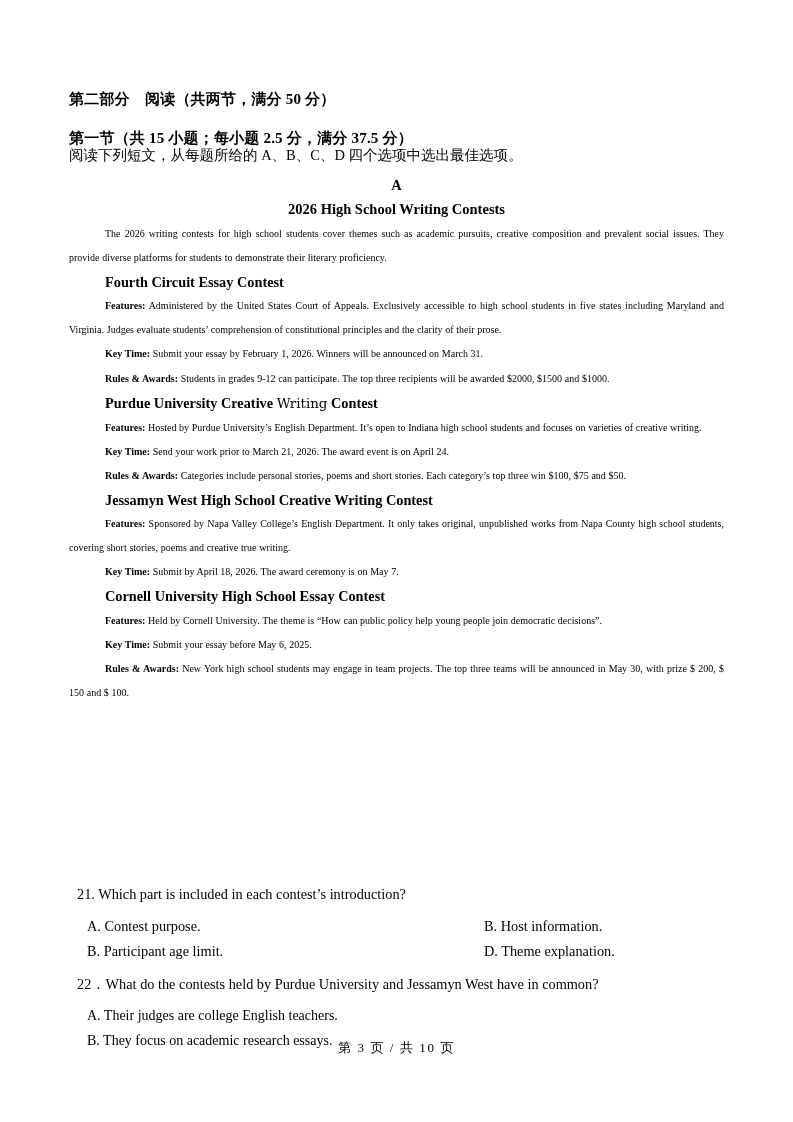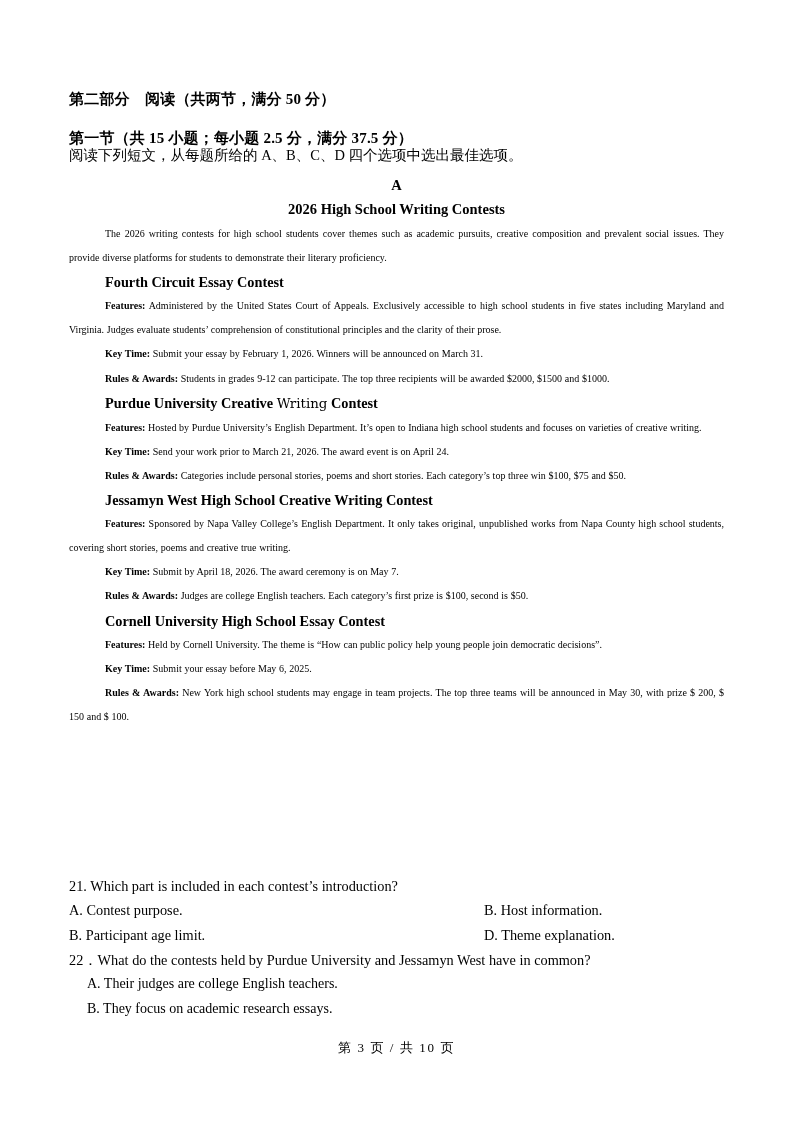--- a/index.html
+++ b/index.html
@@ -101,34 +101,34 @@
   .lbl { font-weight: bold; }
 
   
   .questions {
     position: absolute;
     left: 0;
     top: 874px;
     width: 655px;
   }
   p.qstem {
-    margin: 0;
+    margin: 8px;
     font-size: 14.3px;
     line-height: 24.4px;
     text-indent: 0;
   }
   .optrow {
     position: relative;
     height: 24.4px;
     font-size: 14.3px;
     line-height: 24.4px;
   }
   .optrow .optA {
     position: absolute;
-    left: 0;
+    left: 18px;
     top: 0;
     white-space: nowrap;
   }
   .optrow .optB {
     position: absolute;
     left: 415px;
     top: 0;
     white-space: nowrap;
   }
   .optsingle {
@@ -198,23 +198,20 @@
 
     <p class="subhead">
       <span>Jessamyn West High School Creative Writing Contest</span>
     </p>
     <p class="para">
       <span class="lbl">Features:</span><span> Sponsored by Napa Valley College’s English Department. It only takes original, unpublished works from Napa County high school students, covering short stories, poems and creative true writing.</span>
     </p>
     <p class="para">
       <span class="lbl">Key Time:</span><span> Submit by April 18, 2026. The award ceremony is on May 7.</span>
     </p>
-    <p class="para">
-      <span class="lbl">Rules &amp; Awards:</span><span> Judges are college English teachers. Each category’s first prize is $100, second is $50.</span>
-    </p>
 
     <p class="subhead">
       <span>Cornell University High School Essay Contest</span>
     </p>
     <p class="para">
       <span class="lbl">Features:</span><span> Held by Cornell University. The theme is “How can public policy help young people join democratic decisions”.</span>
     </p>
     <p class="para">
       <span class="lbl">Key Time:</span><span> Submit your essay before May 6, 2025.</span>
     </p>

